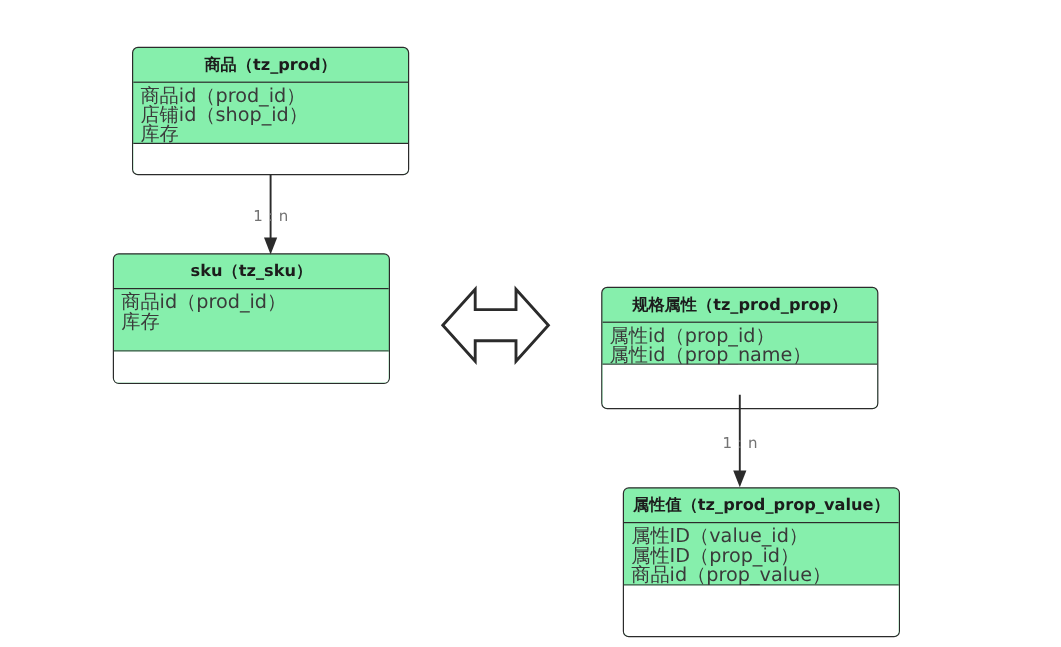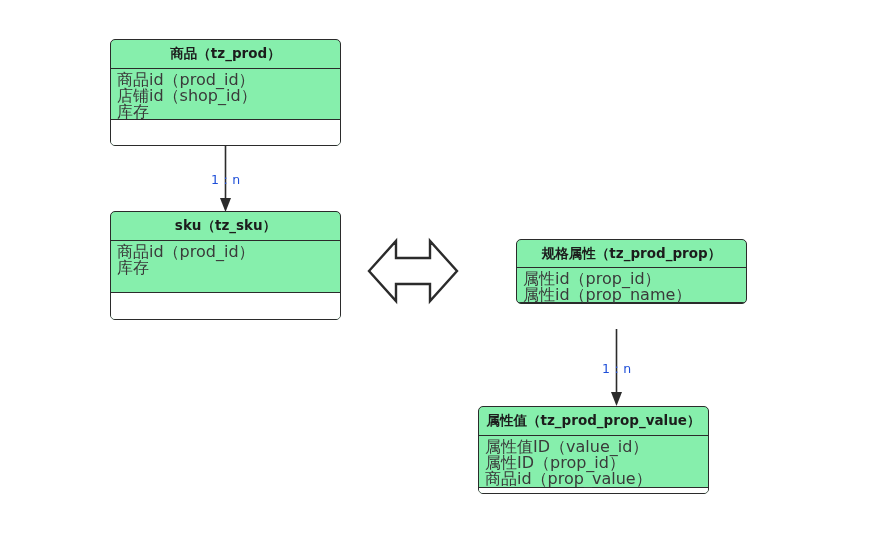--- a/index.html
+++ b/index.html
@@ -67,21 +67,21 @@
   }
 
   
   .connector {
     position: absolute;
     overflow: visible;
   }
   .conn-label {
     position: absolute;
     font-size: 12.5px;
-    color: #1d4ed8;
+    color: #737373;
     white-space: nowrap;
     letter-spacing: 0.3px;
   }
 
   
   .double-arrow {
     position: absolute;
     overflow: visible;
   }
 </style>
@@ -93,42 +93,42 @@
   <div class="entity" style="left:110px; top:39px; width:231px; height:107px;">
     <div class="entity-title" style="height:29px;">商品（tz_prod）</div>
     <div class="entity-attrs" style="height:51px;">
       <div class="attr-row">商品id（prod_id）</div>
       <div class="attr-row">店铺id（shop_id）</div>
       <div class="attr-row">库存</div>
     </div>
     <div class="entity-footer"></div>
   </div>
 
-  <div class="entity" style="left:110px; top:211px; width:231px; height:109px;">
+  <div class="entity" style="left:94px; top:211px; width:231px; height:109px;">
     <div class="entity-title" style="height:29px;">sku（tz_sku）</div>
     <div class="entity-attrs" style="height:52px;">
       <div class="attr-row">商品id（prod_id）</div>
       <div class="attr-row">库存</div>
     </div>
     <div class="entity-footer"></div>
   </div>
 
-  <div class="entity" style="left:516px; top:239px; width:231px; height:65px;">
+  <div class="entity" style="left:501px; top:239px; width:231px; height:102px;">
     <div class="entity-title" style="height:29px;">规格属性（tz_prod_prop）</div>
     <div class="entity-attrs" style="height:35px;">
       <div class="attr-row">属性id（prop_id）</div>
       <div class="attr-row">属性id（prop_name）</div>
     </div>
     <div class="entity-footer"></div>
   </div>
 
-  <div class="entity" style="left:478px; top:406px; width:231px; height:88px;">
+  <div class="entity" style="left:519px; top:406px; width:231px; height:125px;">
     <div class="entity-title" style="height:29px;">属性值（tz_prod_prop_value）</div>
     <div class="entity-attrs" style="height:52px;">
-      <div class="attr-row">属性值ID（value_id）</div>
+      <div class="attr-row">属性ID（value_id）</div>
       <div class="attr-row">属性ID（prop_id）</div>
       <div class="attr-row">商品id（prop_value）</div>
     </div>
     <div class="entity-footer"></div>
   </div>
 
   <div class="connector" style="left:200px; top:142px; width:60px; height:74px;">
     <svg width="60" height="74" viewBox="0 0 60 74">
       <line x1="25.5" y1="3" x2="25.5" y2="58" stroke="#2b2b2b" stroke-width="1.6"></line>
       <polygon points="25.5,70 20,56 31,56" fill="#2b2b2b"></polygon>

